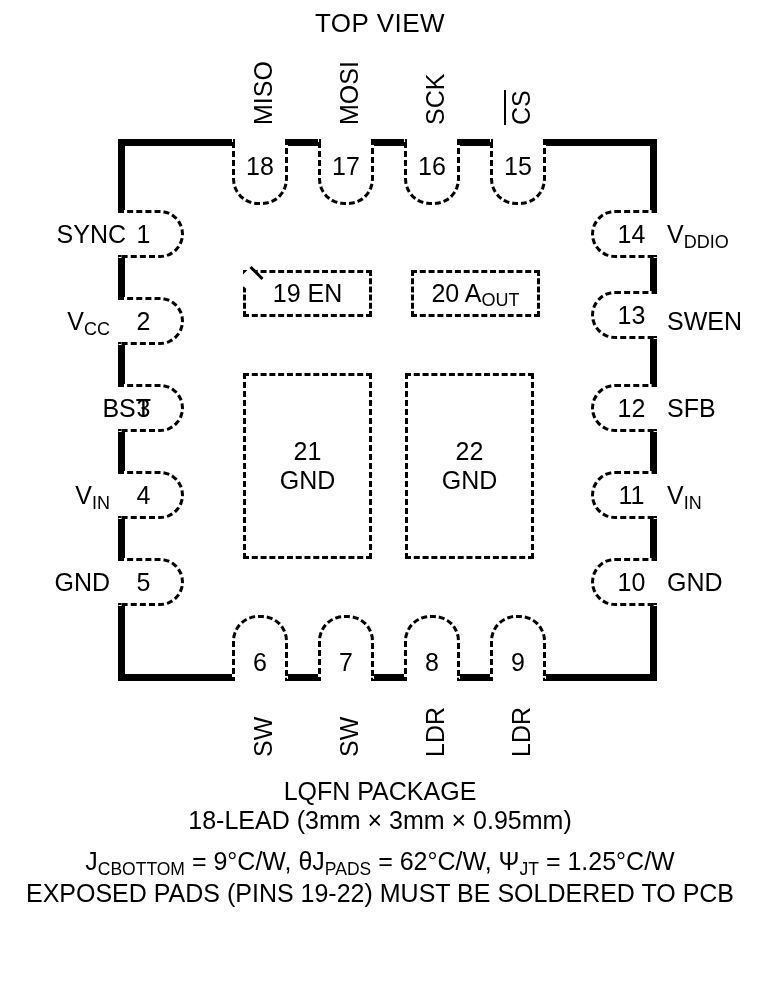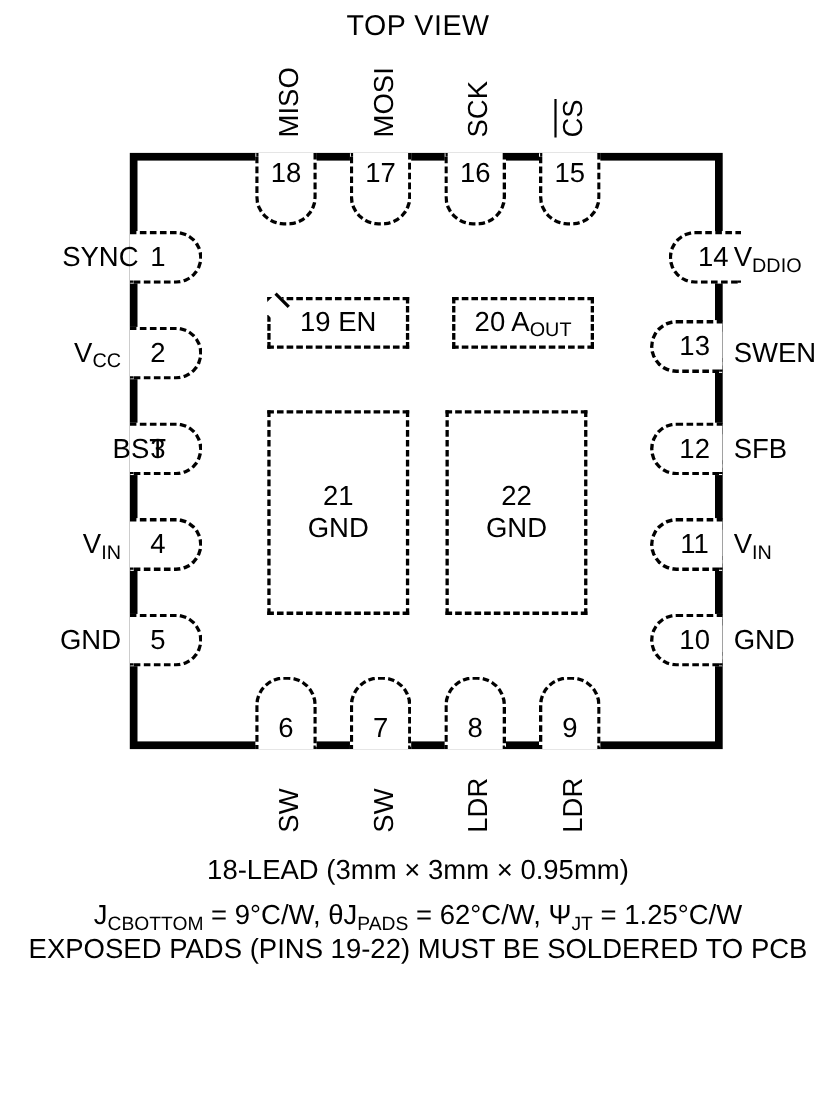--- a/index.html
+++ b/index.html
@@ -61,21 +61,21 @@
   .pin.right-pin {
     border-radius: 26px 0 0 26px;
     border-right: none;
     padding-left: 12px;
   }
   
   .pin.top-pin {
     border-radius: 0 0 26px 26px;
     border-top: none;
     padding-bottom: 14px;
-    align-items: flex-start;
+    align-items: center;
     padding-top: 6px;
   }
   
   .pin.bottom-pin {
     border-radius: 26px 26px 0 0;
     border-bottom: none;
     padding-top: 18px;
     align-items: flex-end;
     padding-bottom: 6px;
   }
@@ -216,21 +216,21 @@
 <div class="pin-label label-left" style="left:4px; top:396px; width:110px;margin-left:37px;">
   <span>BST</span>
 </div>
 <div class="pin-label label-left" style="left:0; top:483px; width:110px;">
   <span>V<sub>IN</sub></span>
 </div>
 <div class="pin-label label-left" style="left:0; top:570px; width:110px;">
   <span>GND</span>
 </div>
 
-<div class="pin right-pin" style="left:608px; top:210px; width:66px; height:48px;justify-content:center;">
+<div class="pin right-pin" style="left:591px; top:210px; width:66px; height:48px;justify-content:center;">
   <span>14</span>
 </div>
 <div class="pin right-pin" style="left:591px; top:291px; width:66px; height:48px;">
   <span>13</span>
 </div>
 <div class="pin right-pin" style="left:591px; top:384px; width:66px; height:48px;">
   <span>12</span>
 </div>
 <div class="pin right-pin" style="left:591px; top:471px; width:66px; height:48px;">
   <span>11</span>
@@ -289,17 +289,18 @@
   <span>20 A<sub>OUT</sub></span>
 </div>
 <div class="pad" style="left:243px; top:373px; width:129px; height:186px;">
   <span>21<br>GND</span>
 </div>
 <div class="pad" style="left:405px; top:373px; width:129px; height:186px;">
   <span>22<br>GND</span>
 </div>
 
 <div id="caption">
+  <div class="cap-line">LQFN PACKAGE</div>
   <div class="cap-line">18-LEAD (3mm × 3mm × 0.95mm)</div>
   <div class="cap-gap"></div>
   <div class="cap-line">J<sub>CBOTTOM</sub>  = 9°C/W, θJ<sub>PADS</sub> = 62°C/W, Ψ<sub>JT</sub> = 1.25°C/W</div>
   <div class="cap-line">EXPOSED PADS (PINS 19-22) MUST BE SOLDERED TO PCB</div>
 </div>
 
 </body></html>

